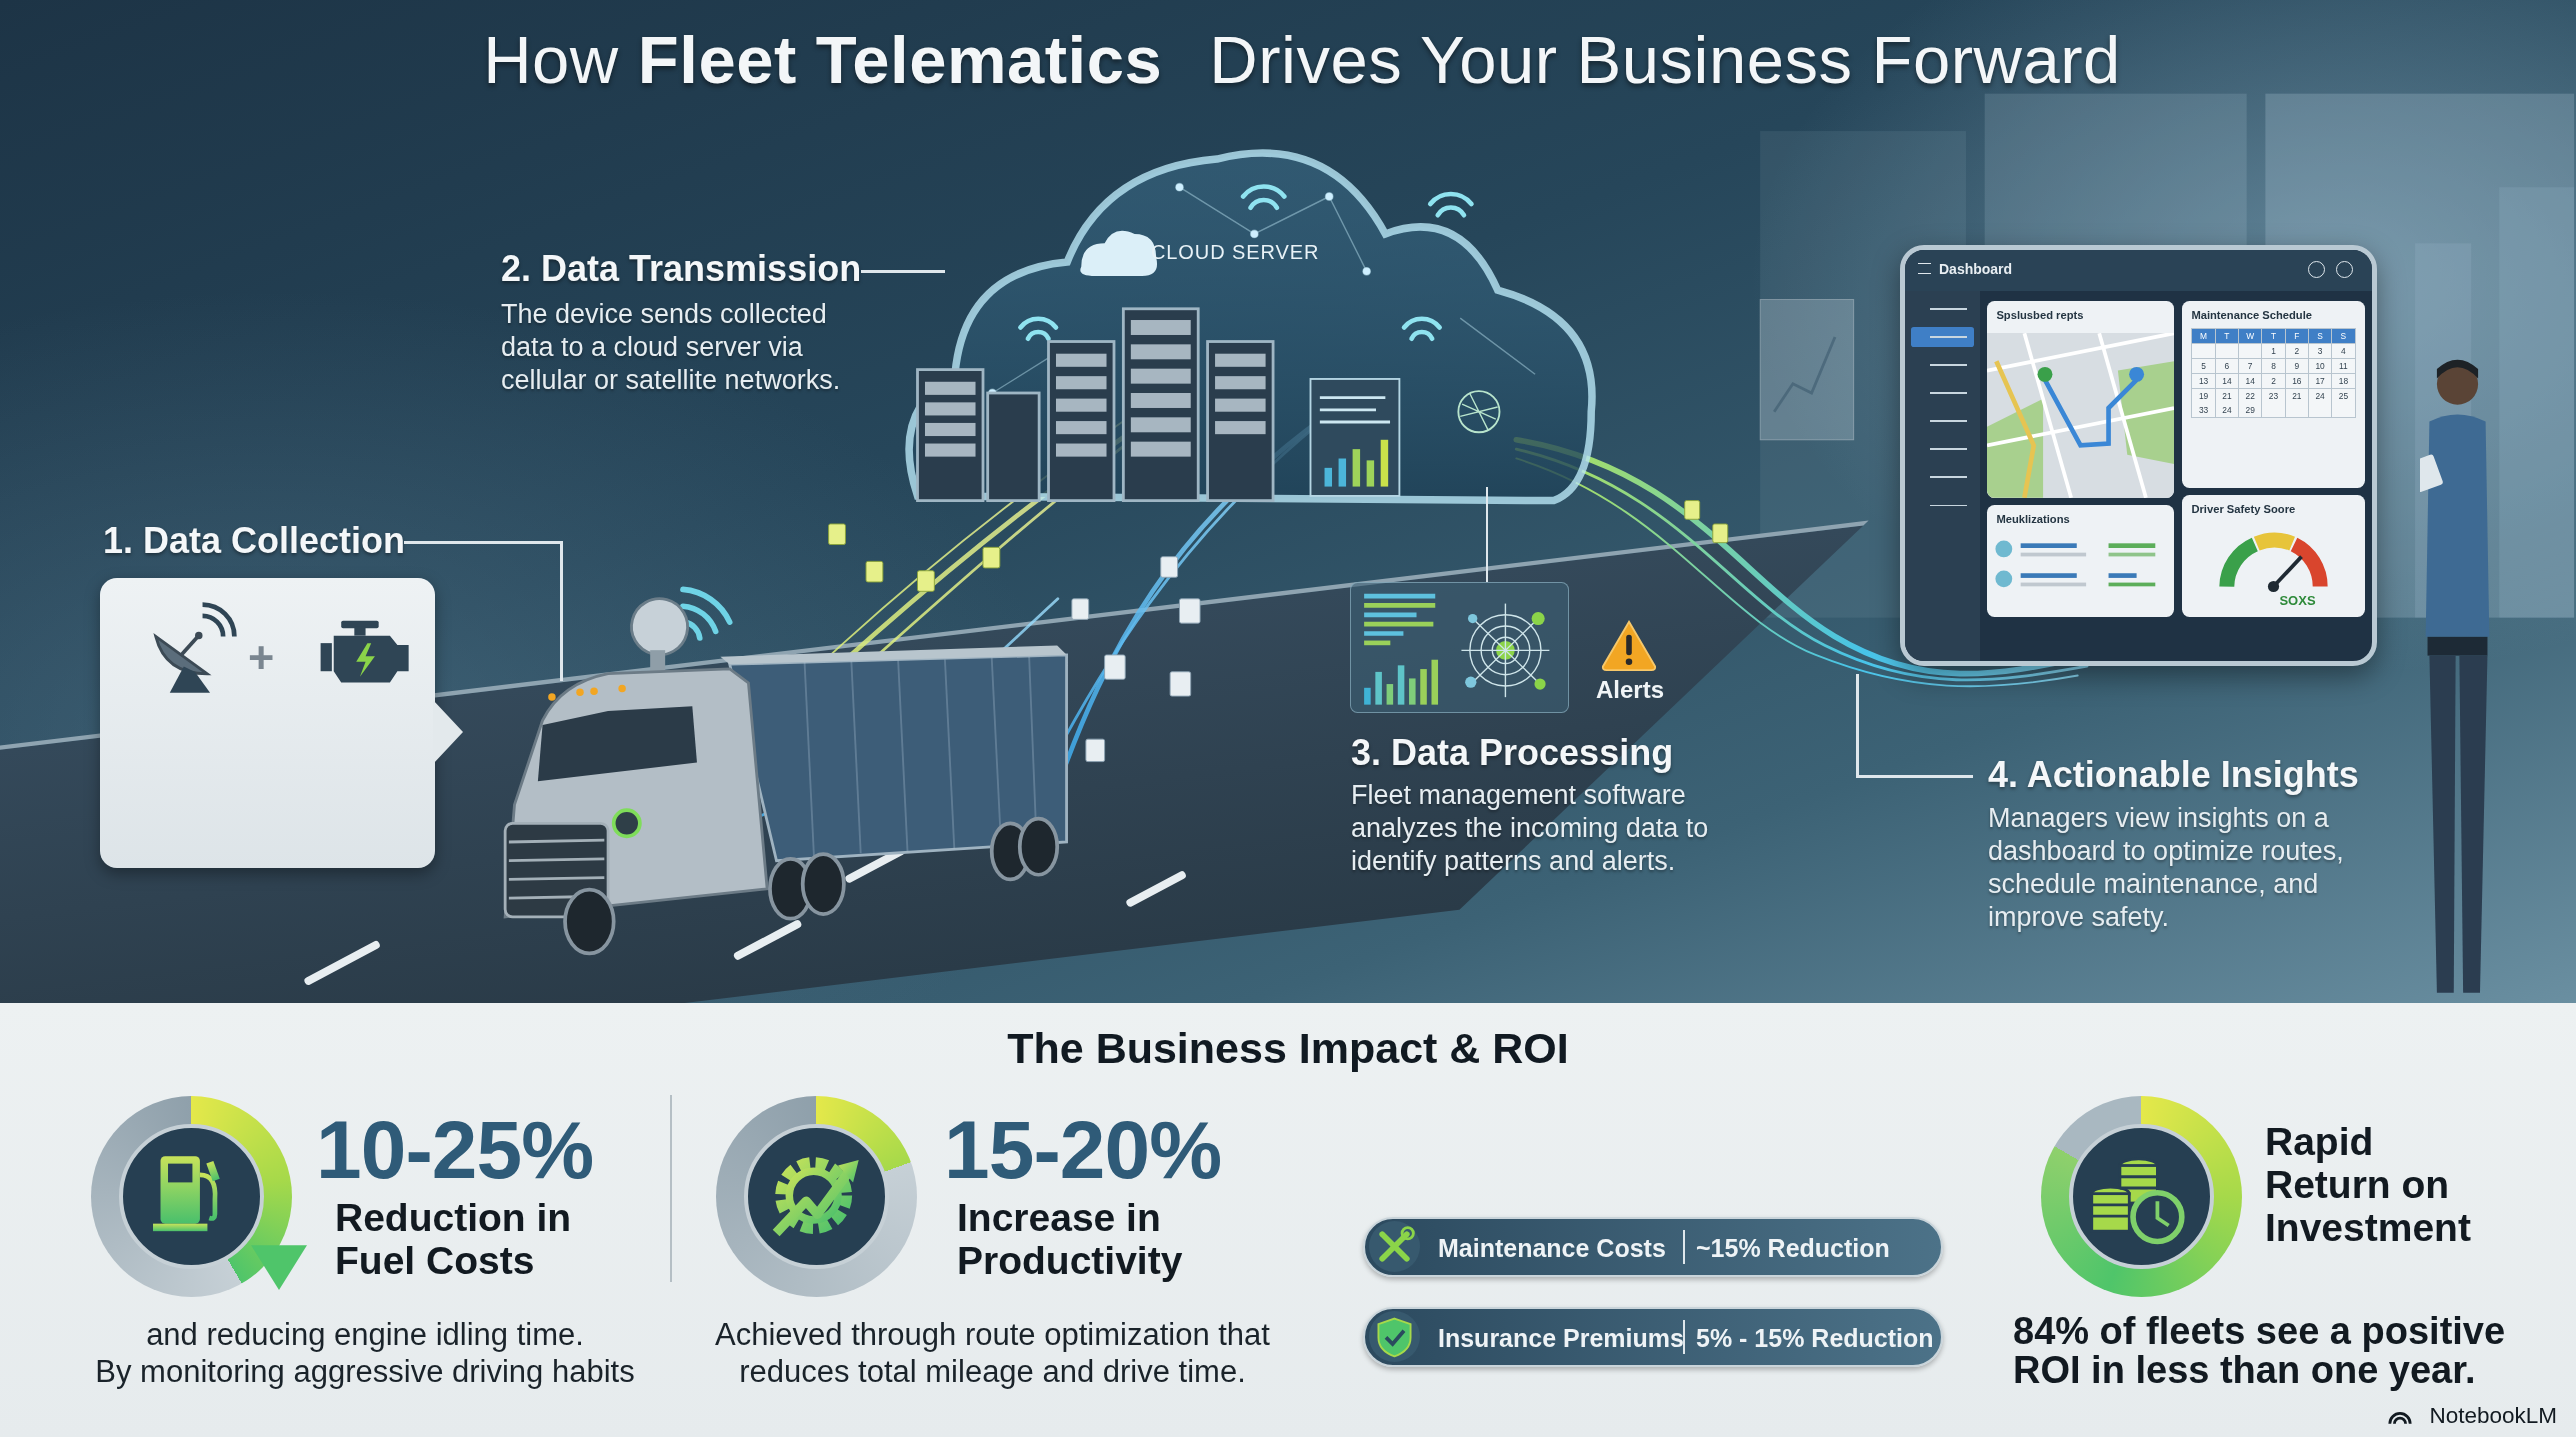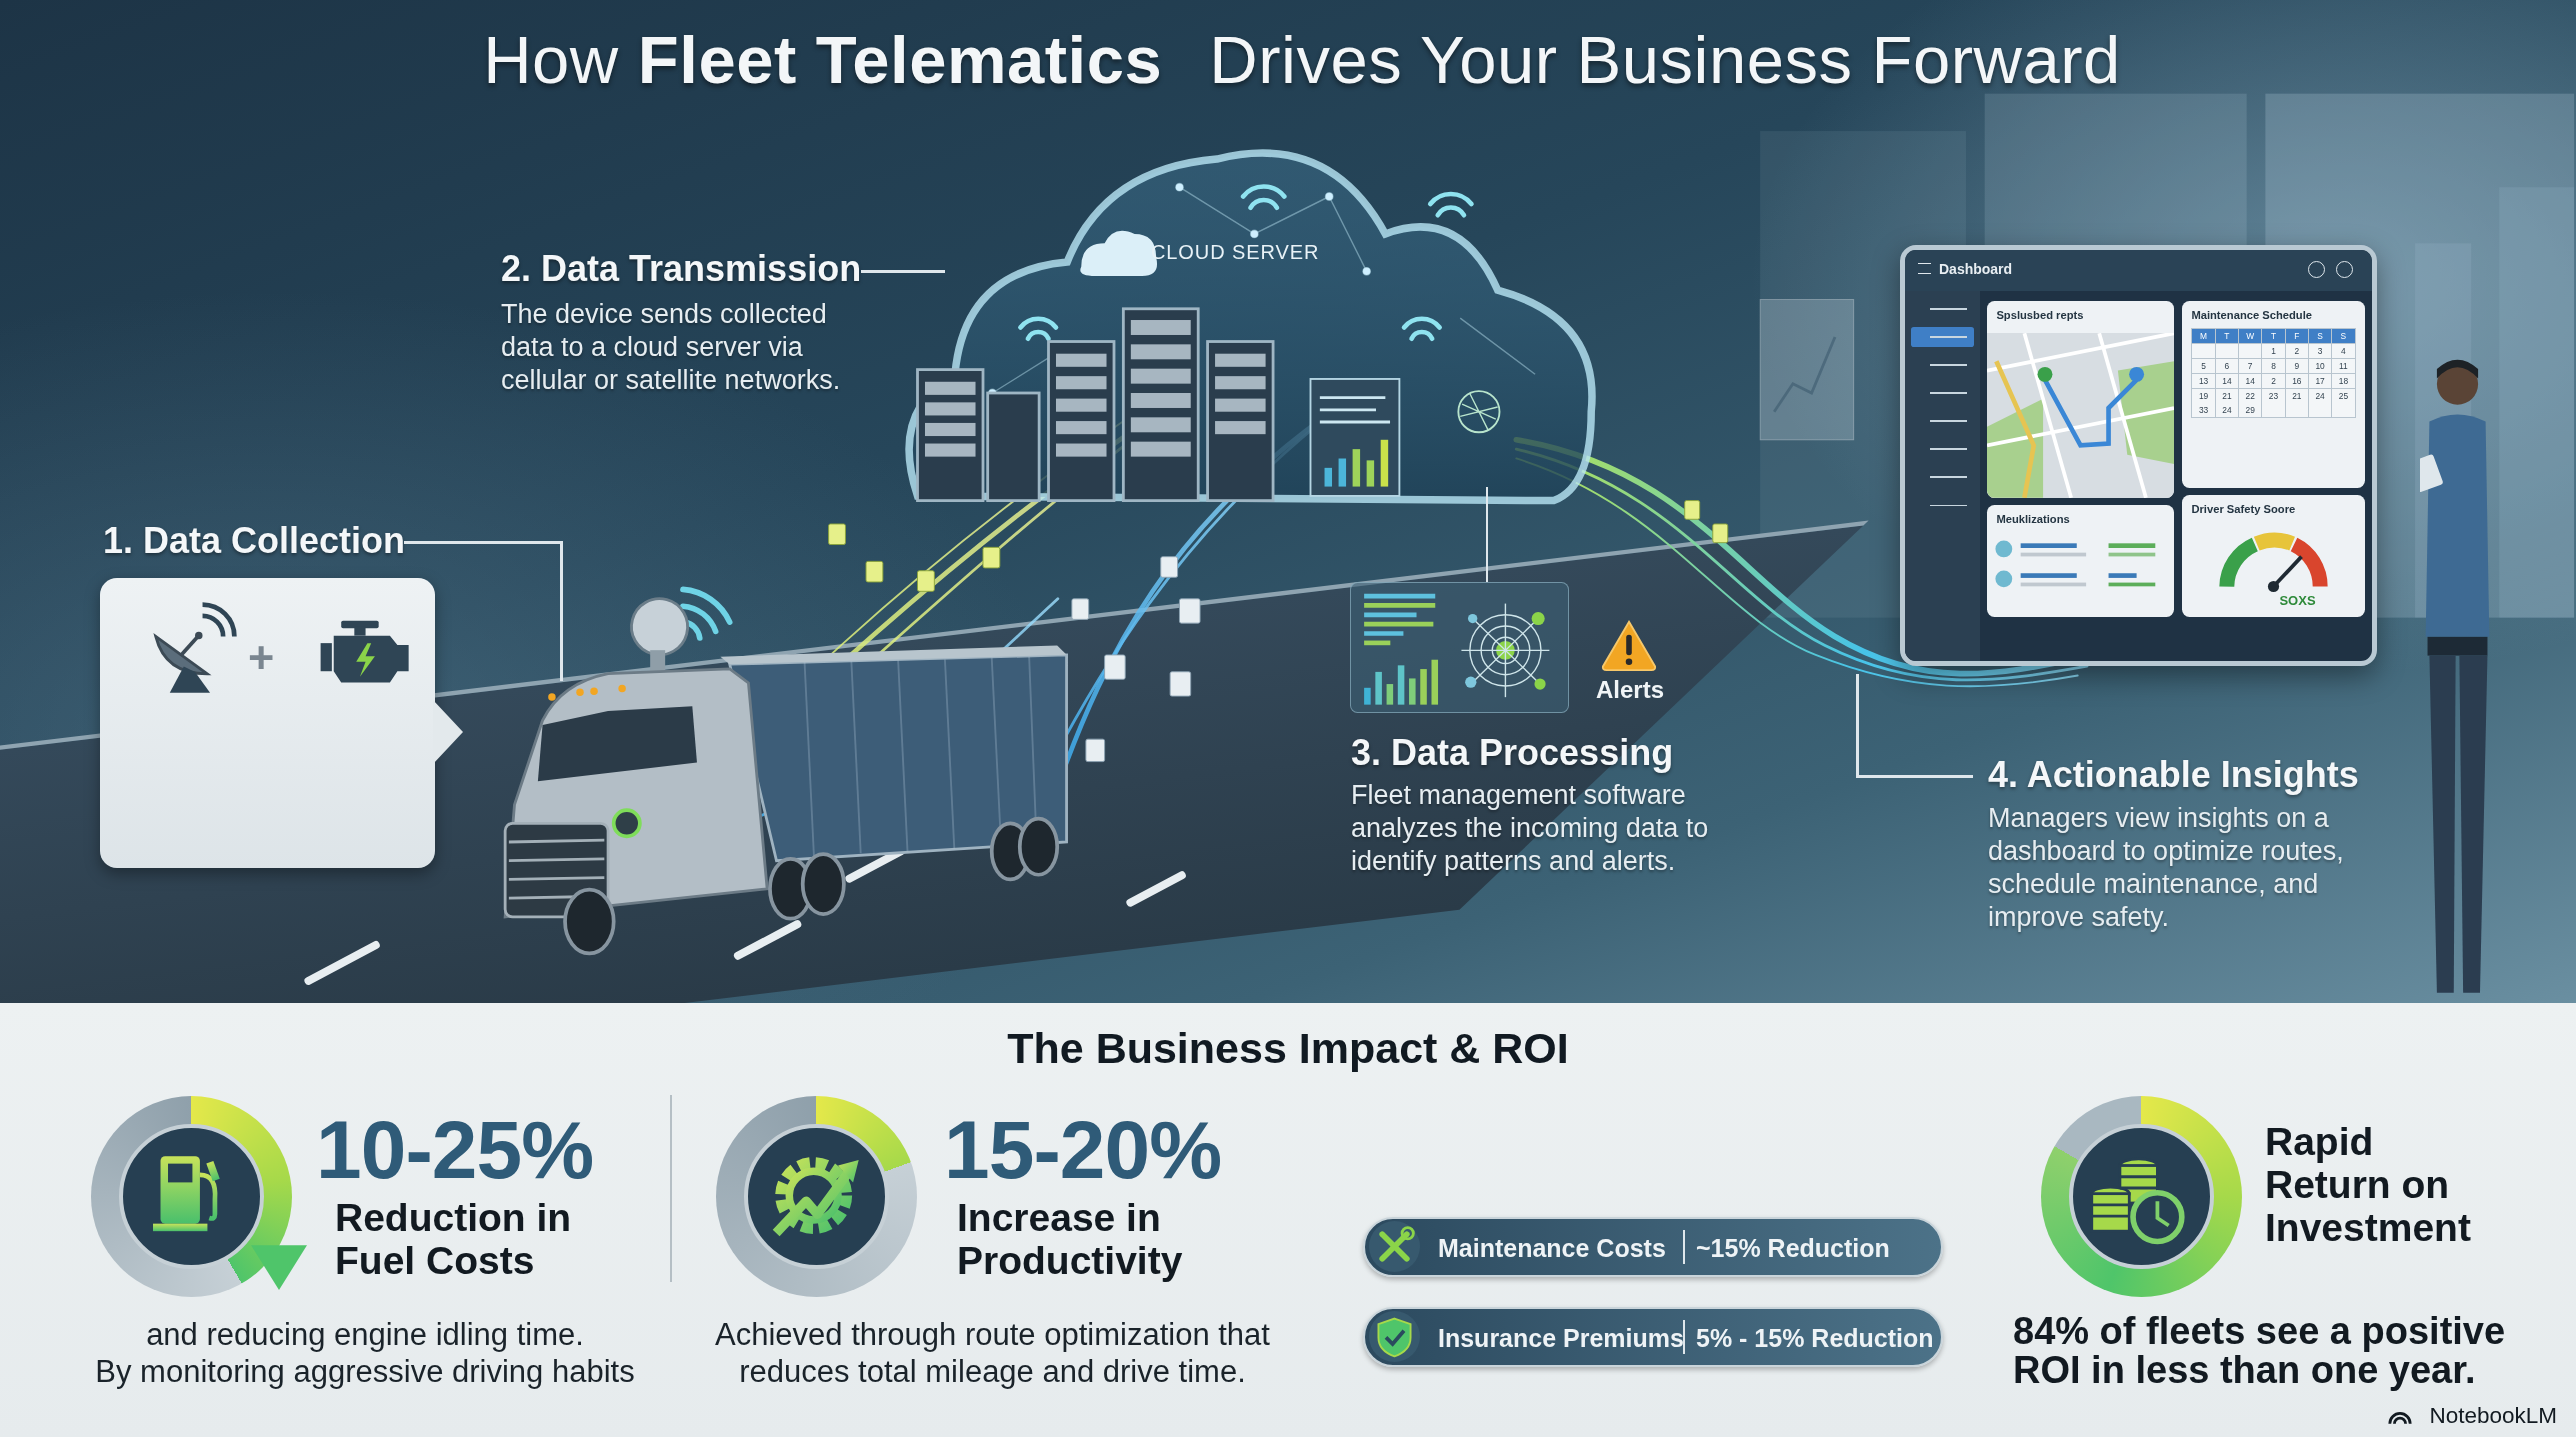--- a/index.html
+++ b/index.html
@@ -59,21 +59,21 @@
   
   .proc-panel {
     position: absolute; left: 1350px; top: 582px; width: 219px; height: 131px;
     background: rgba(60,95,115,0.6); border: 1.9px solid rgba(170,210,225,0.5); border-radius: 7.5px;
   }
   .alerts-label { position: absolute; left: 1596px; top: 676px; color: #f1f5f7; font-weight: 700; font-size: 24px; }
 
   
   .dash {
     position: absolute; left: 1900px; top: 245px; width: 477px; height: 421px;
-    background: #1f3244; border-radius: 16px; border: 5.6px solid #b9c9d3;
+    background: #1f3244; border-radius: 24px; border: 5.6px solid #b9c9d3;
     box-shadow: 0 9.4px 28px rgba(0,0,0,0.4); overflow: hidden;
   }
   .dash-top { position: absolute; left: 0; top: 0; width: 100%; height: 41px; background: #2a4356; }
   .dash-top .ttl { position: absolute; left: 34px; top: 11.2px; color: #e8eef2; font-size: 14px; font-weight: 700; }
   .dash-side { position: absolute; left: 0; top: 41px; width: 75px; bottom: 0; background: #2b4052; }
   .dash-side .item { height: 20.6px; margin: 7.5px 5.6px; border-radius: 2.8px; position: relative; }
   .dash-side .item::after { content:""; position:absolute; left: 19px; top: 9.4px; width: 37px; height: 1.9px; background:#c8d6df; }
   .dash-side .item.active { background: #3f7fc6; }
   .card { position: absolute; background: #eef2f5; border-radius: 7.5px; overflow: hidden; }
   .card .h { font-size: 11.2px; font-weight: 700; color: #243542; padding: 7.5px 9.4px; }

